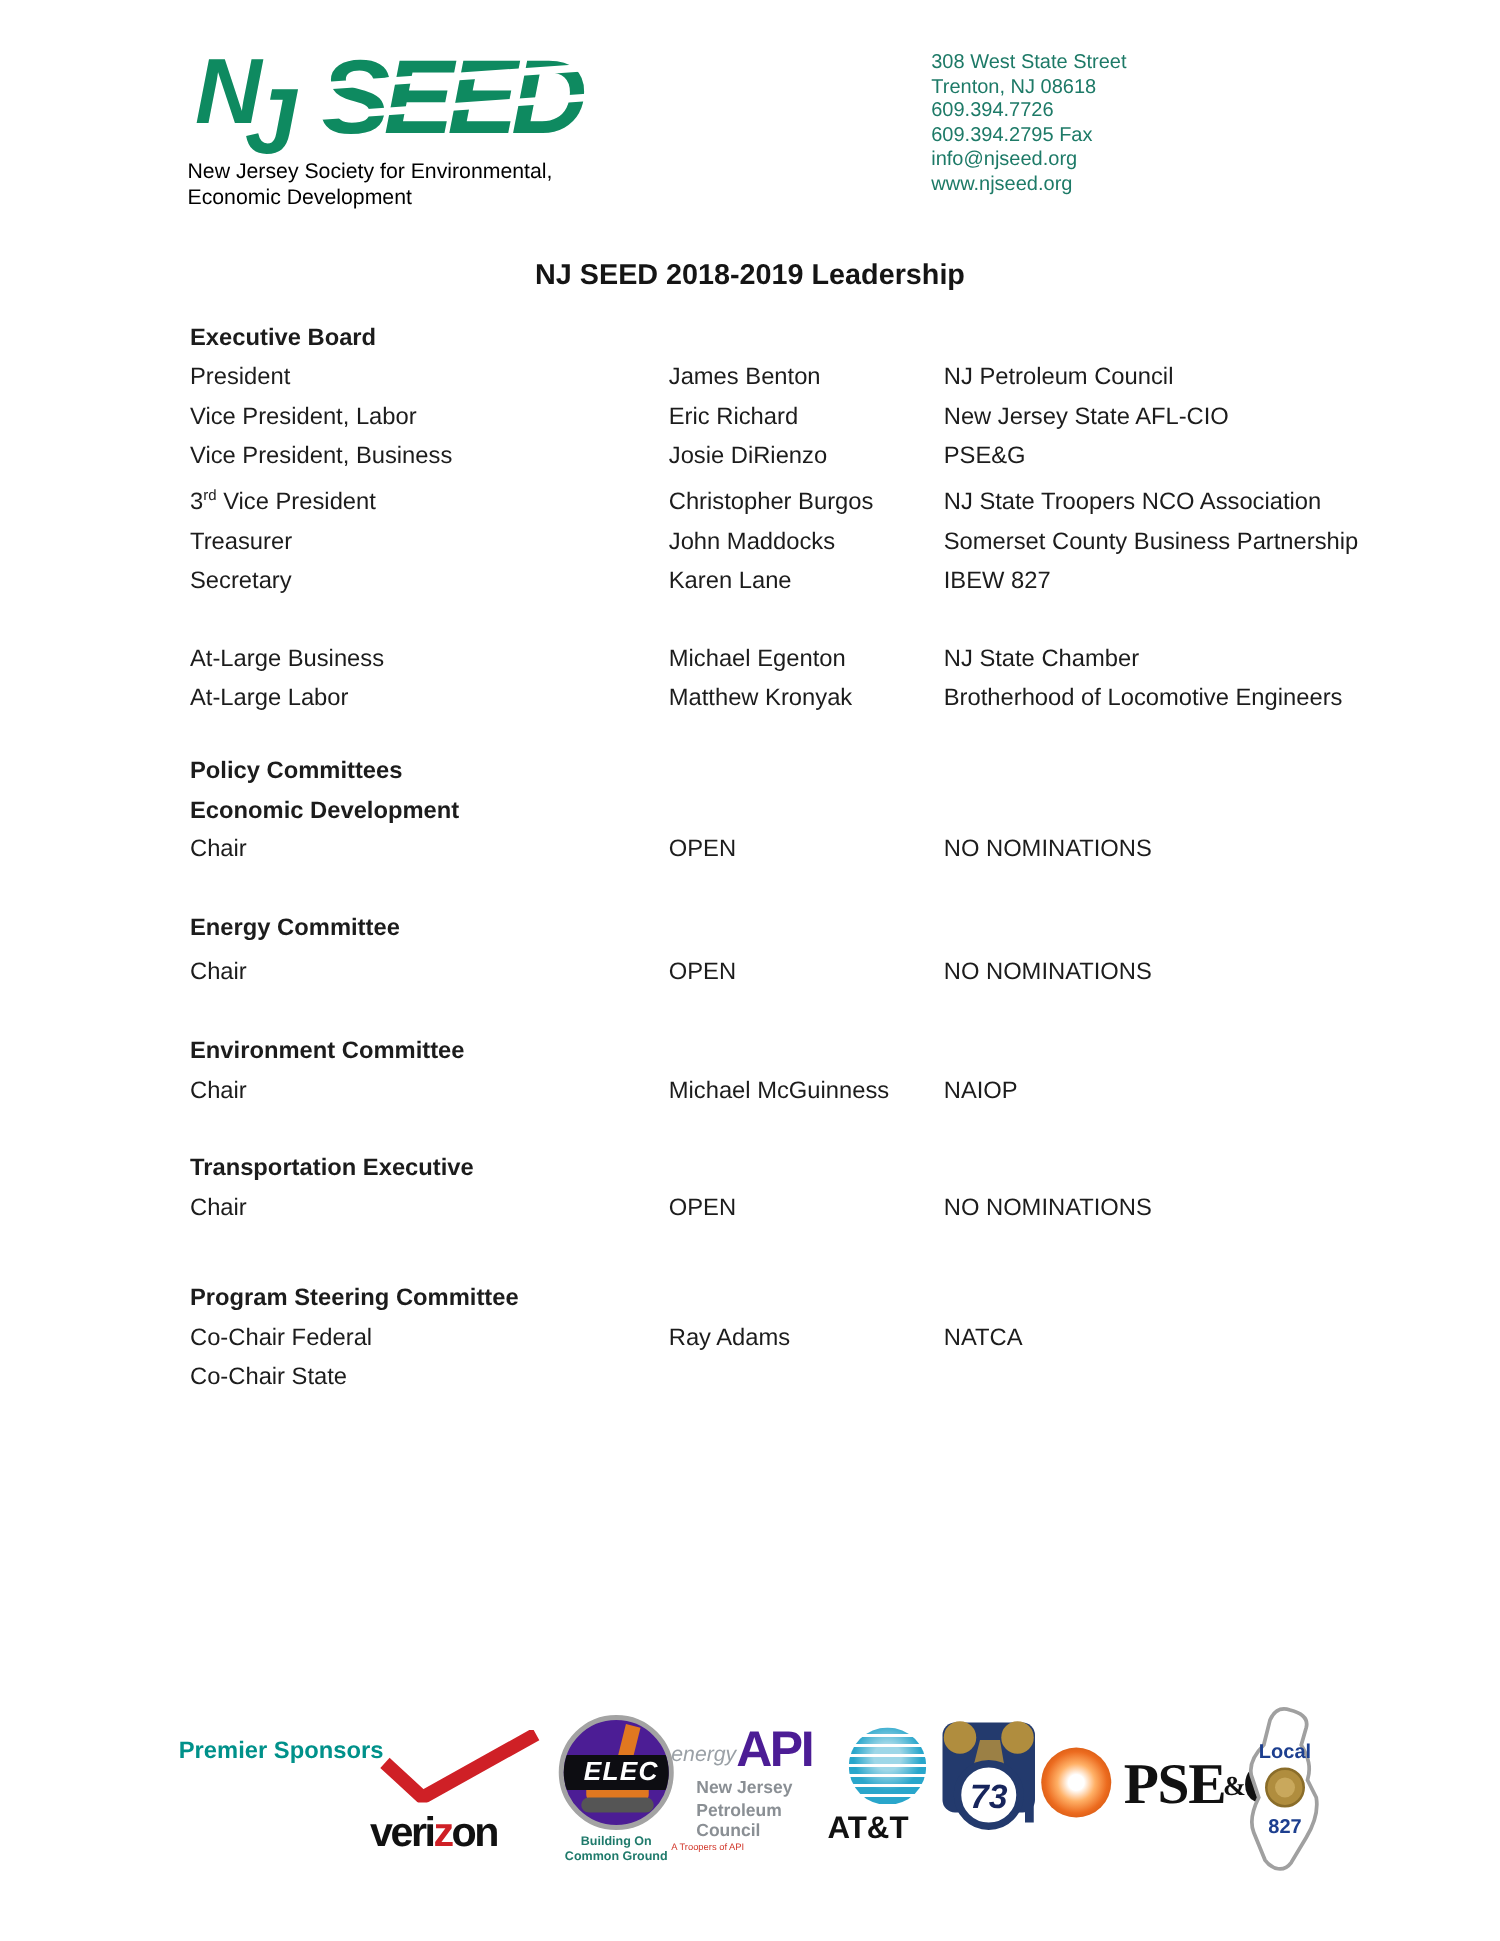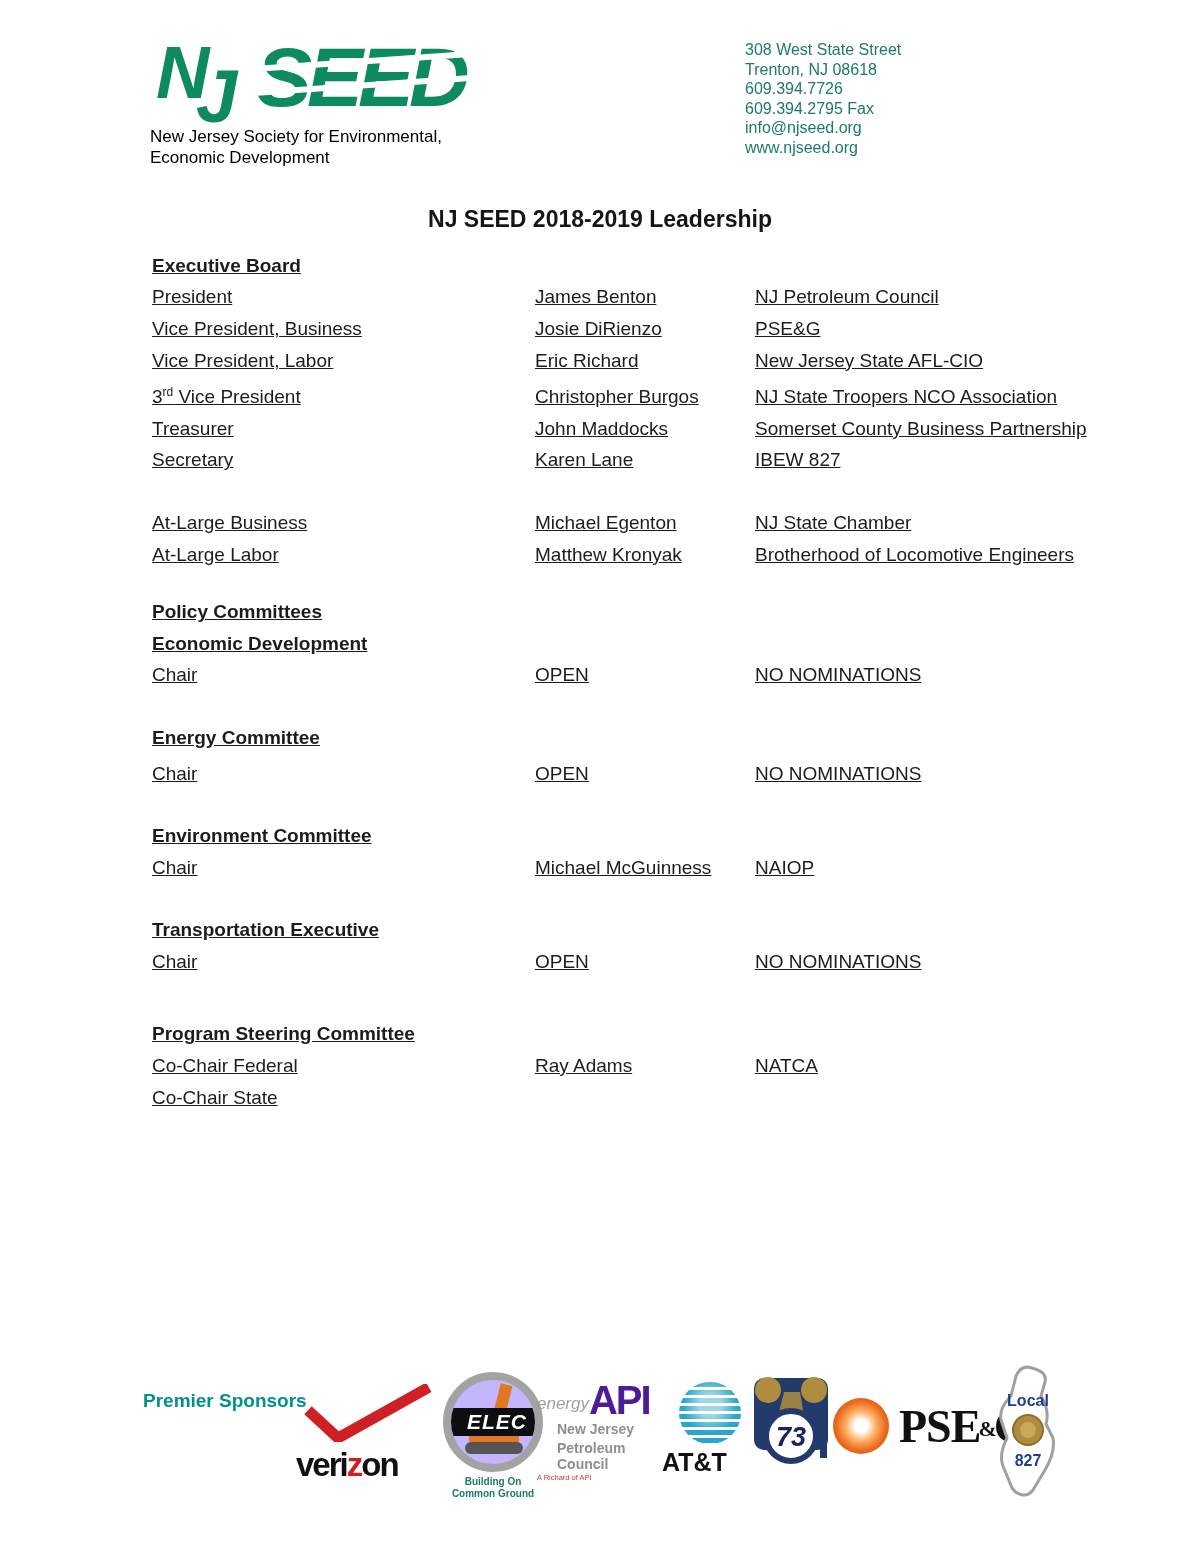--- a/index.html
+++ b/index.html
@@ -10,38 +10,38 @@
   
   .logo-block{position:absolute;left:148px;top:30px;width:400px;}
   .logo-svg{display:block;}
   .tagline{position:absolute;left:150px;top:126px;font-size:17px;line-height:21px;color:#000000;}
   .contact{position:absolute;left:745px;top:40px;font-size:16px;line-height:19.5px;color:#1d7a67;}
   
   .doc-title{position:absolute;left:0;top:206px;width:100%;text-align:center;
     font-size:23px;font-weight:bold;color:#151515;letter-spacing:0px;}
   
   .content{position:absolute;left:152px;top:250px;width:1010px;}
-  .row{display:flex;height:31.6px;align-items:center;font-size:19px;text-decoration:underline;}
+  .row{display:flex;height:31.6px;align-items:flex-end;font-size:19px;}
   .row .c1{width:383px;flex:0 0 383px;}
   .row .c2{width:220px;flex:0 0 220px;}
   .row .c3{flex:1 1 auto;}
   .row.heading .c1{font-weight:bold;}
   sup{font-size:12px;line-height:0;}
   .spacer{width:100%;}
   
   .premier{position:absolute;left:143px;top:1390px;font-size:19px;font-weight:bold;color:#00918a;}
   .sponsor{position:absolute;}
   
   .vz{left:296px;top:1384px;width:145px;text-align:left;}
   .vz-word{font-size:33px;font-weight:bold;letter-spacing:-2px;color:#111;}
   .vz-word .z{color:#cf2026;}
   
   .elec{left:438px;top:1372px;width:110px;text-align:center;}
-  .elec-badge{width:84px;height:84px;border-radius:50%;margin:0 auto;background:#c4b5fd;
-    border:8px solid #a3a3a3;position:relative;overflow:hidden;}
+  .elec-badge{width:84px;height:84px;border-radius:50%;margin:0 auto;background:#4c1d95;
+    border:4px solid #a3a3a3;position:relative;overflow:hidden;}
   .elec-arm{position:absolute;left:44px;top:4px;width:12px;height:46px;background:#e07820;transform:rotate(14deg);}
   .elec-body{position:absolute;left:18px;top:42px;width:50px;height:22px;background:#e07820;border-radius:4px;}
   .elec-track{position:absolute;left:14px;top:62px;width:58px;height:12px;background:#555;border-radius:6px;}
   .elec-band{position:absolute;left:-4px;top:28px;width:100px;height:28px;background:#0d0d12;
     display:flex;align-items:center;justify-content:center;}
   .elec-band span{color:#ffffff;font-weight:bold;font-style:italic;font-size:21px;letter-spacing:1px;}
   .elec-sub{margin-top:4px;font-size:10px;font-weight:bold;color:#1f7a6b;line-height:12px;}
   
   .api{left:537px;top:1382px;width:135px;}
   .api-top{display:flex;align-items:flex-end;}
@@ -102,28 +102,28 @@
 <div class="content" id="rows">
     <div class="row heading">
       <span class="c1">Executive Board</span>
     </div>
     <div class="row">
       <span class="c1">President</span>
       <span class="c2">James Benton</span>
       <span class="c3">NJ Petroleum Council</span>
     </div>
     <div class="row">
+      <span class="c1">Vice President, Labor</span>
+      <span class="c2">Eric Richard</span>
+      <span class="c3">New Jersey State AFL-CIO</span>
+    </div>
+    <div class="row">
       <span class="c1">Vice President, Business</span>
       <span class="c2">Josie DiRienzo</span>
       <span class="c3">PSE&amp;G</span>
-    </div>
-    <div class="row">
-      <span class="c1">Vice President, Labor</span>
-      <span class="c2">Eric Richard</span>
-      <span class="c3">New Jersey State AFL-CIO</span>
     </div>
     <div class="row" style="margin-top: 5px;">
       <span class="c1"><span>3</span><sup>rd</sup><span> Vice President</span></span>
       <span class="c2">Christopher Burgos</span>
       <span class="c3">NJ State Troopers NCO Association</span>
     </div>
     <div class="row">
       <span class="c1">Treasurer</span>
       <span class="c2">John Maddocks</span>
       <span class="c3">Somerset County Business Partnership</span>
@@ -223,21 +223,21 @@
   </div>
 </div>
 
 <div class="sponsor api">
   <div class="api-top">
     <span class="api-energy">energy</span>
     <span class="api-mark">API</span>
   </div>
   <div class="api-l1">New Jersey</div>
   <div class="api-l1">Petroleum Council</div>
-  <div class="api-l3">A Richard of API</div>
+  <div class="api-l3">A Troopers of API</div>
 </div>
 
 <div class="sponsor att">
   <div class="att-globe"></div>
   <div class="att-label">AT&amp;T</div>
 </div>
 
 <div class="sponsor t73">
   <svg width="92" height="112" viewBox="0 0 92 112">
     <rect x="8" y="6" width="74" height="72" rx="10" fill="#233a6d"></rect>

